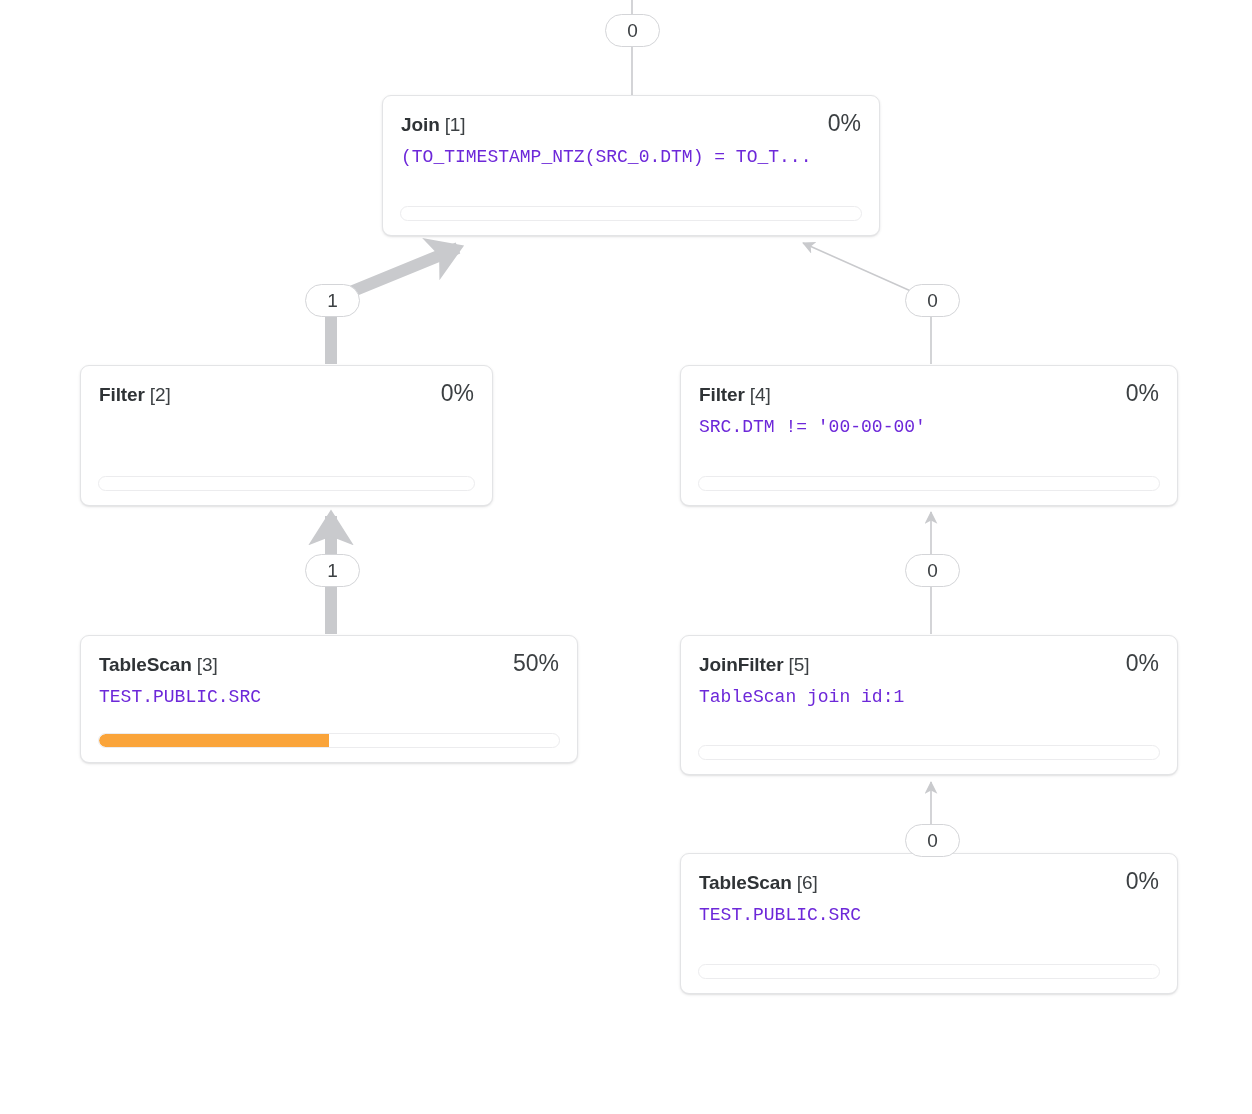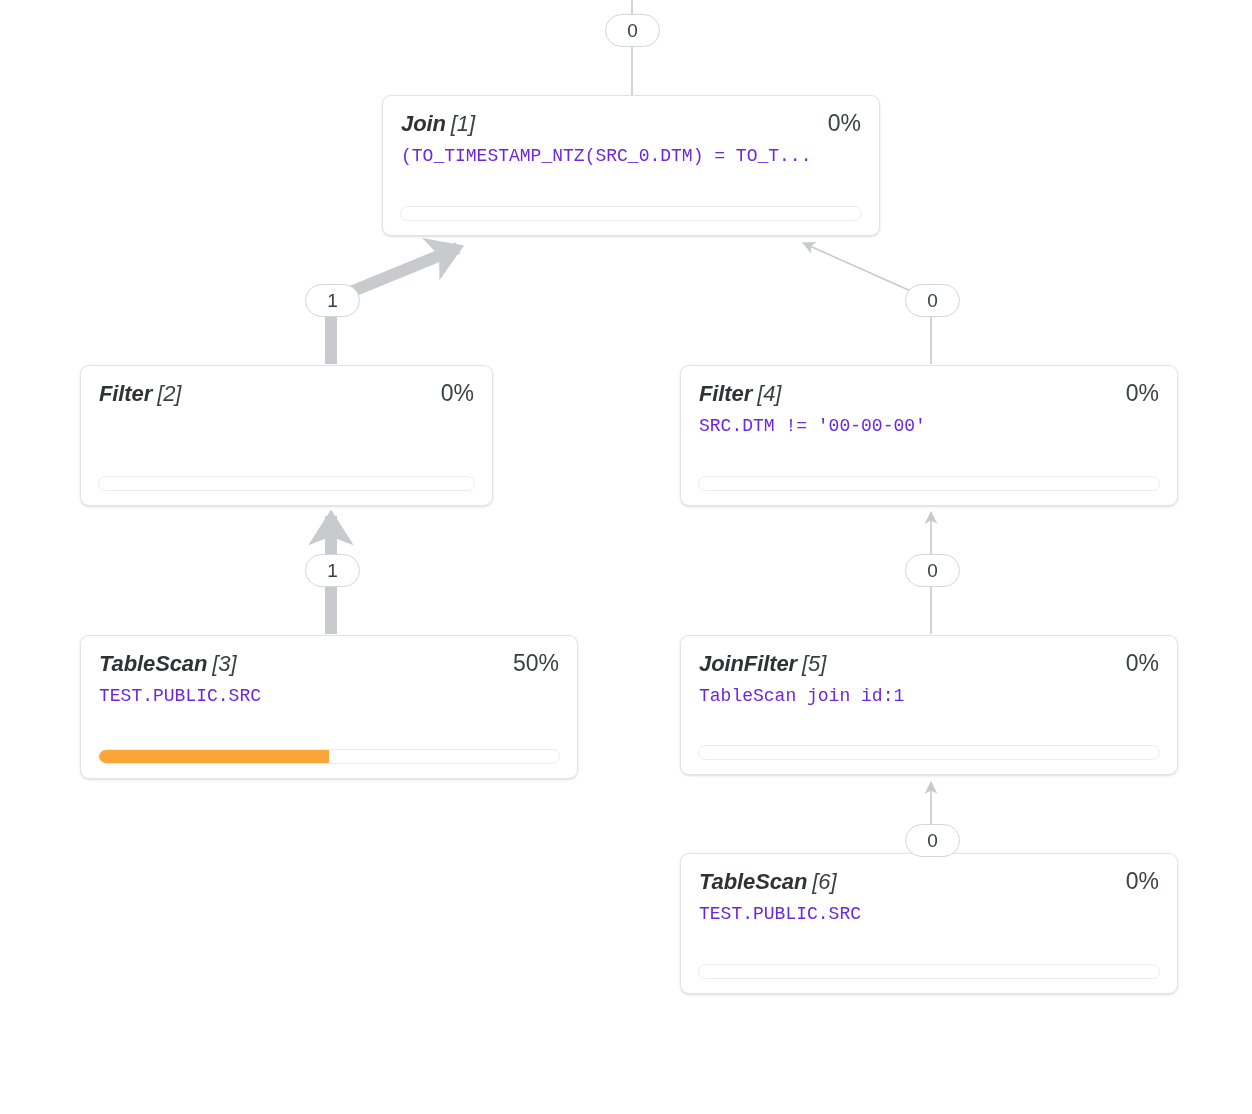--- a/index.html
+++ b/index.html
@@ -45,26 +45,25 @@
   }
 
   .node-head {
     display: flex;
     align-items: baseline;
     justify-content: space-between;
     padding: 13px 18px 0 18px;
   }
 
   .node-title {
-    font-size: 22px;
+    font-size: 19px;
     line-height: 28px;
     color: #2f3336;
     letter-spacing: -0.1px;
     white-space: nowrap;
-    font-style: italic;
   }
   .node-title .op {
     font-weight: 700;
   }
   .node-title .idx {
     font-weight: 400;
     color: #3c4043;
     margin-left: 5px;
   }
 
@@ -180,21 +179,21 @@
       <div class="node" style="left: 680px; top: 365px; width: 498px; height: 141px;">
         <div class="node-head">
           <div class="node-title"><span class="op">Filter</span><span class="idx">[4]</span></div>
           <div class="node-pct">0%</div>
         </div>
         <div class="node-sub">SRC.DTM != '00-00-00'</div>
         <div class="node-barwrap">
           <div class="node-bar-track"></div>
         </div>
       </div>
-      <div class="node" style="left: 80px; top: 635px; width: 498px; height: 144px;">
+      <div class="node" style="left: 80px; top: 635px; width: 498px; height: 128px;">
         <div class="node-head">
           <div class="node-title"><span class="op">TableScan</span><span class="idx">[3]</span></div>
           <div class="node-pct">50%</div>
         </div>
         <div class="node-sub">TEST.PUBLIC.SRC</div>
         <div class="node-barwrap">
           <div class="node-bar-track">
             <div class="node-bar-fill" style="width: 50%;"></div>
           </div>
         </div>

